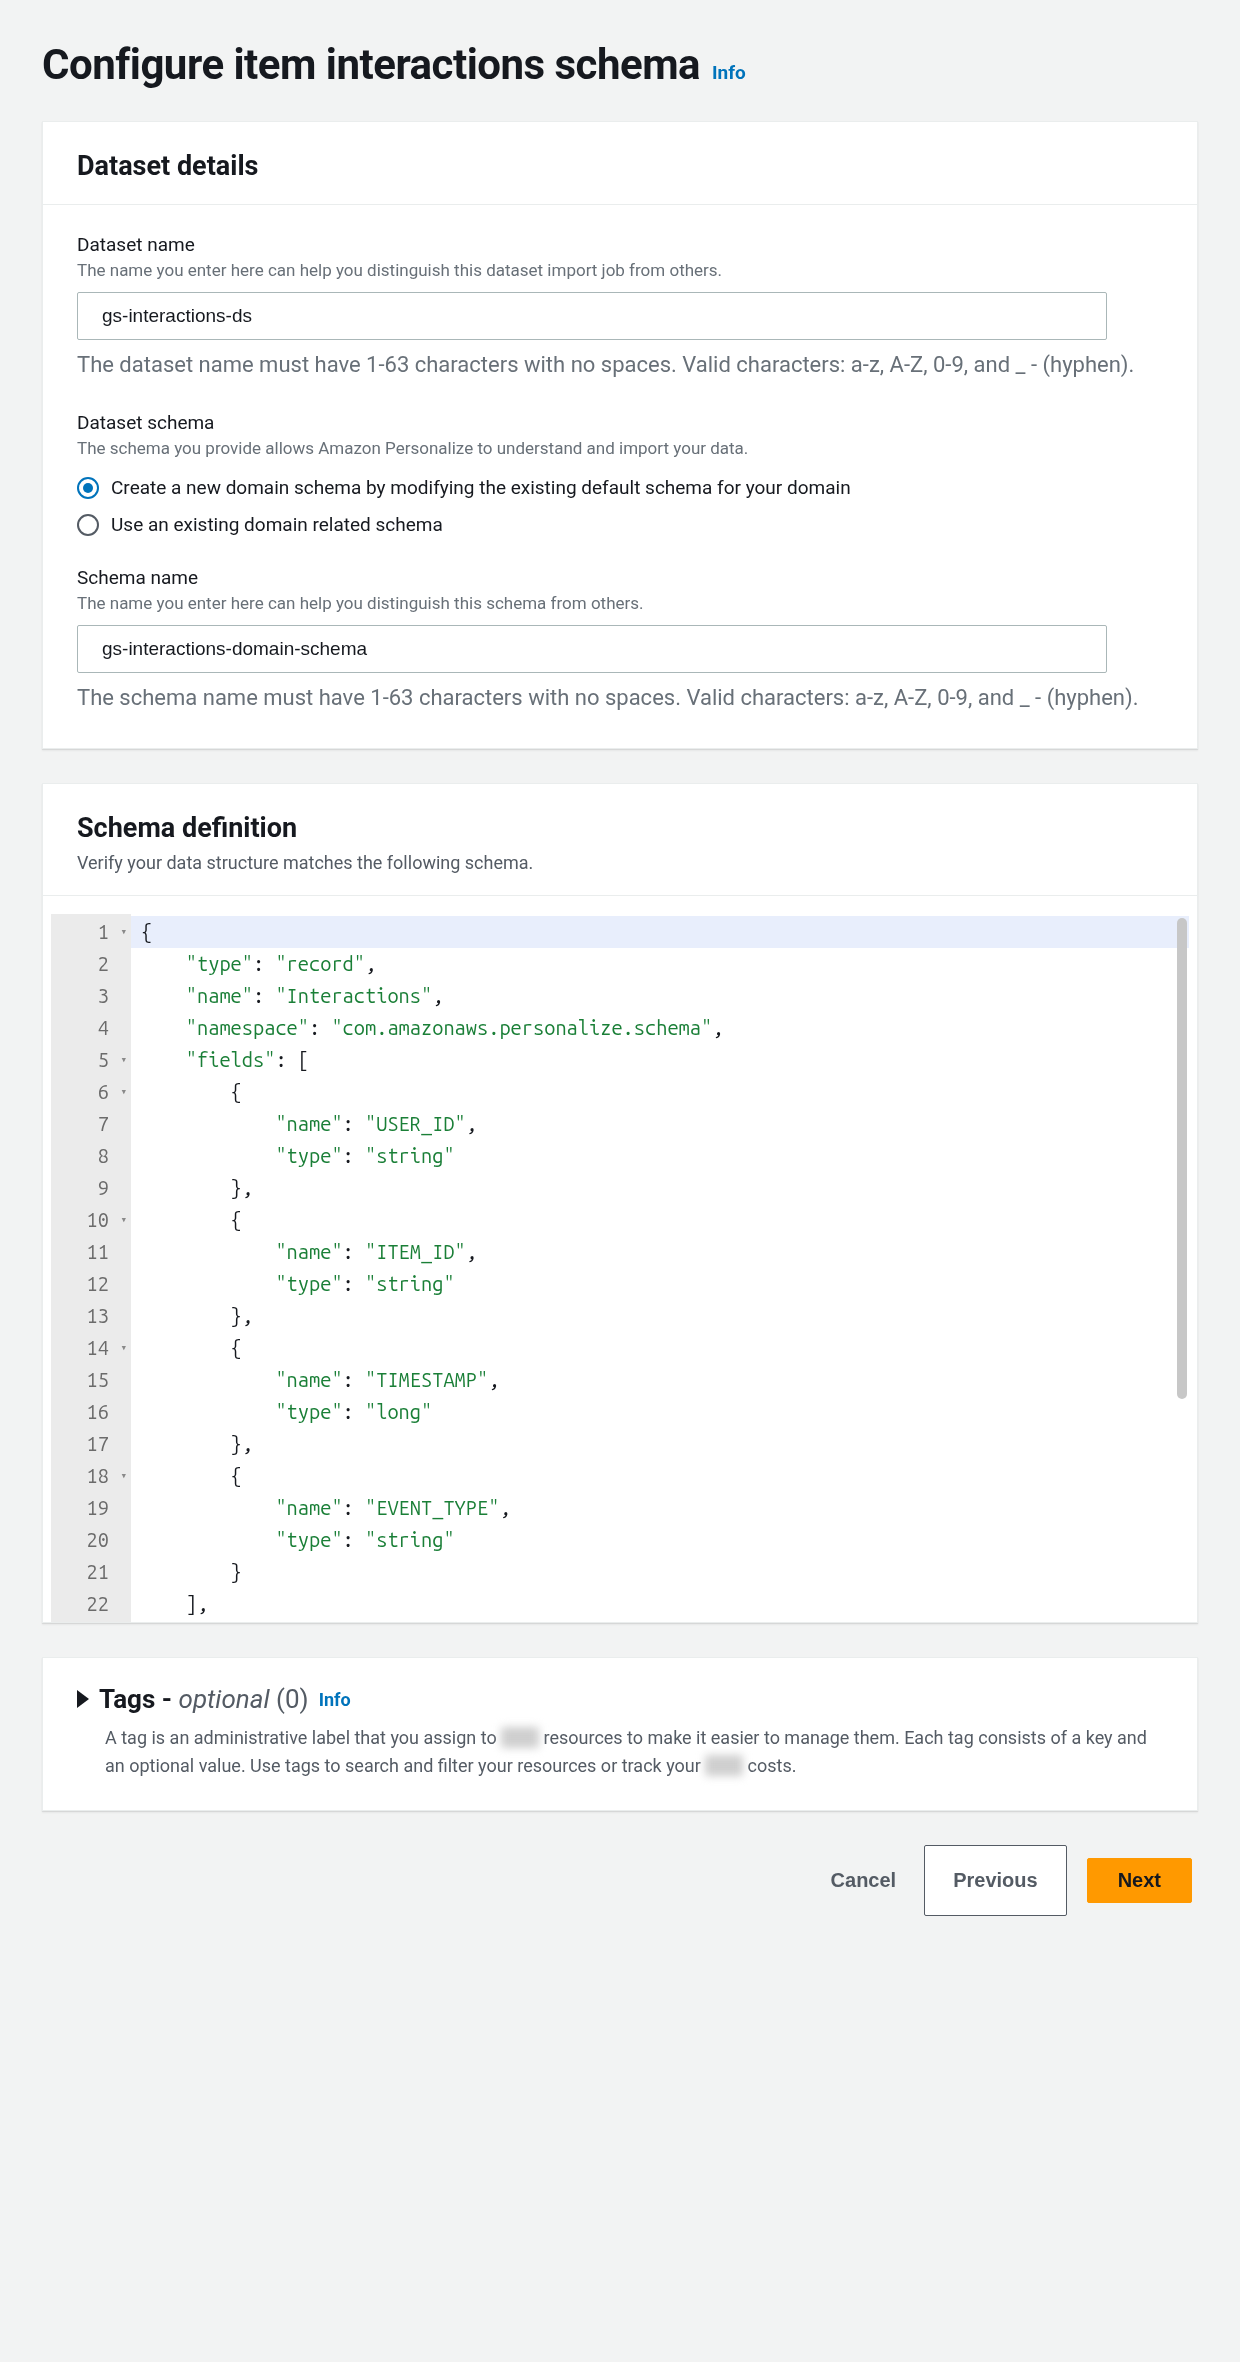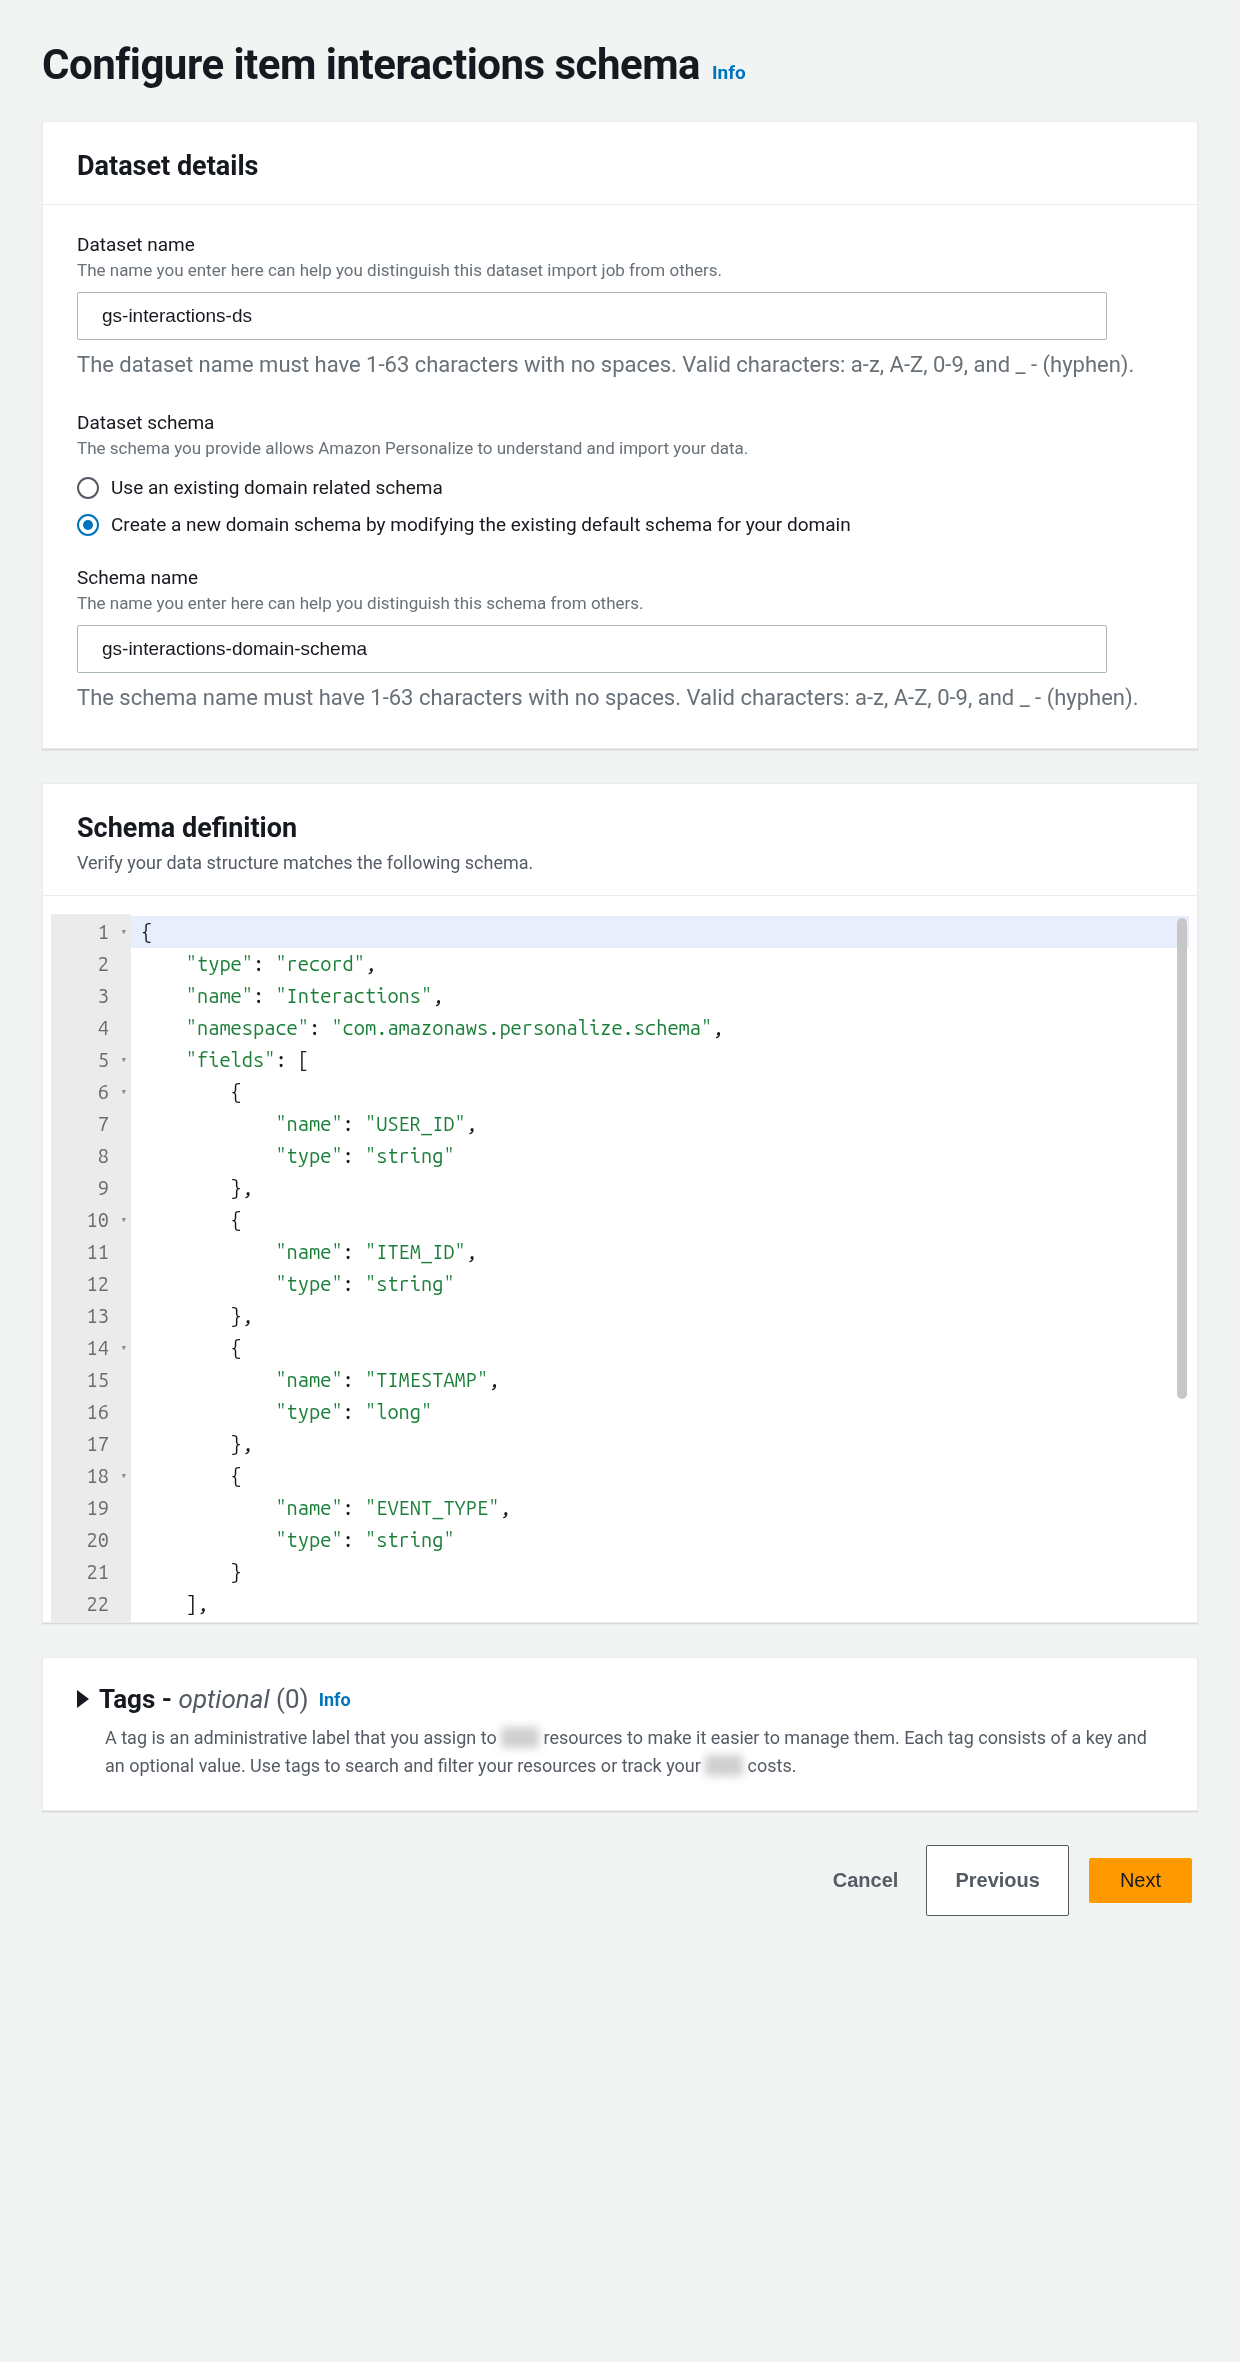--- a/index.html
+++ b/index.html
@@ -225,21 +225,21 @@
     font-weight: 700;
     color: #545b64;
     padding: 23px 28px;
     border-radius: 2px;
     cursor: pointer;
   }
   .btn-primary {
     background: #ff9900;
     border: 1px solid #ff9900;
     font-size: 20px;
-    font-weight: 400;
+    font-weight: 700;
     color: #16191f;
     padding: 10px 30px;
     border-radius: 2px;
     cursor: pointer;
   }
 </style>
 </head>
 <body>
 
 <div class="page">
@@ -260,28 +260,28 @@
         <p class="field-description">The name you enter here can help you distinguish this dataset import job from others.</p>
         <input class="text-input" type="text" value="gs-interactions-ds" style="">
         <p class="constraint-text">The dataset name must have 1-63 characters with no spaces. Valid characters: a-z, A-Z, 0-9, and _ - (hyphen).</p>
       </div>
 
       <div class="field-block">
         <p class="field-label">Dataset schema</p>
         <p class="field-description">The schema you provide allows Amazon Personalize to understand and import your data.</p>
         <div class="radio-group" id="schema-radio-group">
             <div class="radio-row">
-              <span class="radio-circle"></span>
-              <span class="radio-label">Use an existing domain related schema</span>
-            </div>
-            <div class="radio-row">
               <span class="radio-circle selected">
                 <span class="radio-dot"></span>
               </span>
               <span class="radio-label">Create a new domain schema by modifying the existing default schema for your domain</span>
+            </div>
+            <div class="radio-row">
+              <span class="radio-circle"></span>
+              <span class="radio-label">Use an existing domain related schema</span>
             </div>
           </div>
       </div>
 
       <div class="field-block">
         <p class="field-label">Schema name</p>
         <p class="field-description">The name you enter here can help you distinguish this schema from others.</p>
         <input class="text-input" type="text" value="gs-interactions-domain-schema" style="">
         <p class="constraint-text">The schema name must have 1-63 characters with no spaces. Valid characters: a-z, A-Z, 0-9, and _ - (hyphen).</p>
       </div>

